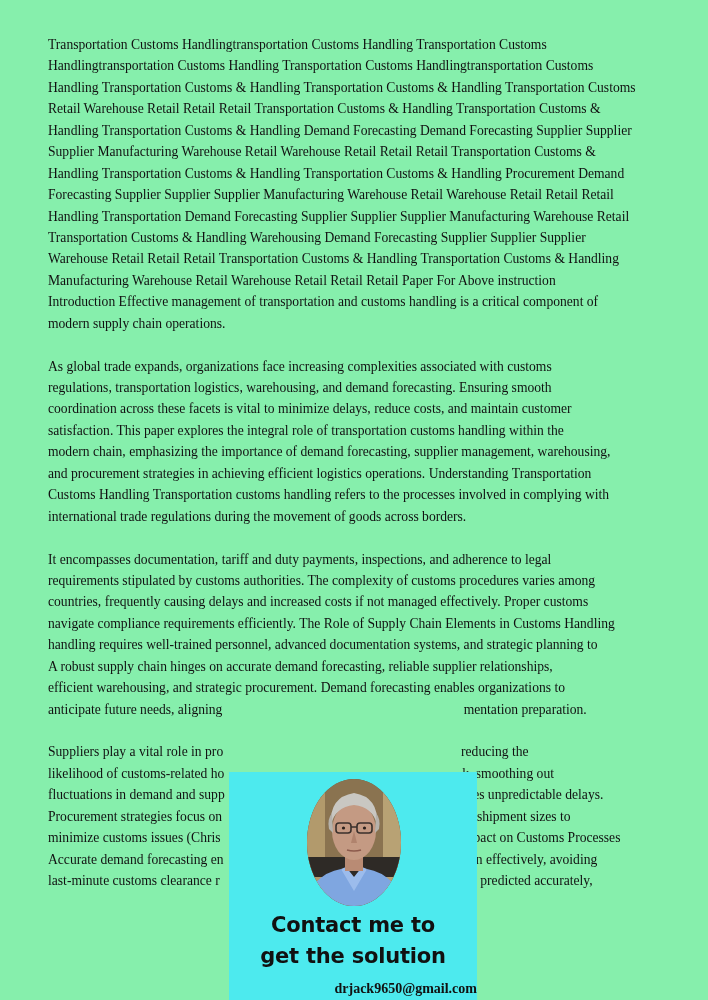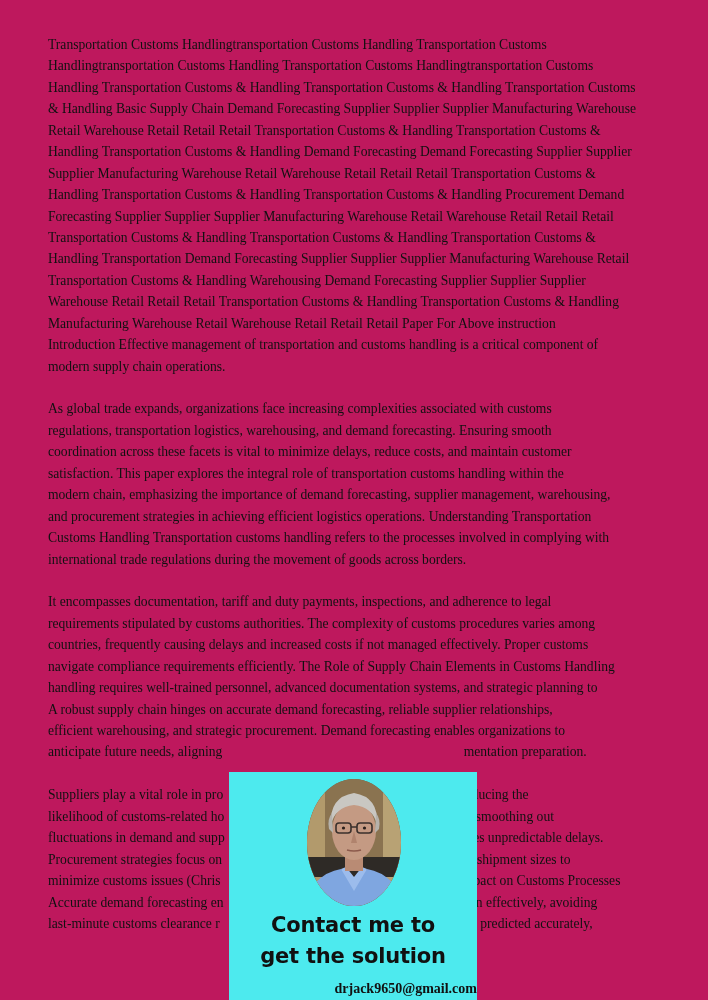--- a/index.html
+++ b/index.html
@@ -12,21 +12,21 @@
       height: 1000px;
       position: relative;
       overflow: hidden;
     }
     .page {
       position: absolute;
       left: 0;
       top: 0;
       width: 708px;
       height: 1000px;
-      background: #be185d;
+      background: #86efac;
     }
     .doc-body {
       position: absolute;
       left: 48px;
       top: 34px;
       width: 625px;
       font-family: "Liberation Serif", "DejaVu Serif", serif;
       font-size: 13.6px;
       line-height: 21.45px;
       color: #111111;
@@ -92,27 +92,25 @@
 </head>
 <body>
 
 <div class="page">
   <div class="doc-body">
 
     <div>
       <div class="doc-line">Transportation Customs Handlingtransportation Customs Handling Transportation Customs</div>
       <div class="doc-line">Handlingtransportation Customs Handling Transportation Customs Handlingtransportation Customs</div>
       <div class="doc-line">Handling Transportation Customs &amp; Handling Transportation Customs &amp; Handling Transportation Customs</div>
-      <div class="doc-line">&amp; Handling Basic Supply Chain Demand Forecasting Supplier Supplier Supplier Manufacturing Warehouse</div>
       <div class="doc-line">Retail Warehouse Retail Retail Retail Transportation Customs &amp; Handling Transportation Customs &amp;</div>
       <div class="doc-line">Handling Transportation Customs &amp; Handling Demand Forecasting Demand Forecasting Supplier Supplier</div>
       <div class="doc-line">Supplier Manufacturing Warehouse Retail Warehouse Retail Retail Retail Transportation Customs &amp;</div>
       <div class="doc-line">Handling Transportation Customs &amp; Handling Transportation Customs &amp; Handling Procurement Demand</div>
       <div class="doc-line">Forecasting Supplier Supplier Supplier Manufacturing Warehouse Retail Warehouse Retail Retail Retail</div>
-      <div class="doc-line">Transportation Customs &amp; Handling Transportation Customs &amp; Handling Transportation Customs &amp;</div>
       <div class="doc-line">Handling Transportation Demand Forecasting Supplier Supplier Supplier Manufacturing Warehouse Retail</div>
       <div class="doc-line">Transportation Customs &amp; Handling Warehousing Demand Forecasting Supplier Supplier Supplier</div>
       <div class="doc-line">Warehouse Retail Retail Retail Transportation Customs &amp; Handling Transportation Customs &amp; Handling</div>
       <div class="doc-line">Manufacturing Warehouse Retail Warehouse Retail Retail Retail Paper For Above instruction</div>
       <div class="doc-line">Introduction Effective management of transportation and customs handling is a critical component of</div>
       <div class="doc-line">modern supply chain operations.</div>
     </div>
 
     <div class="para-gap"></div>
 

